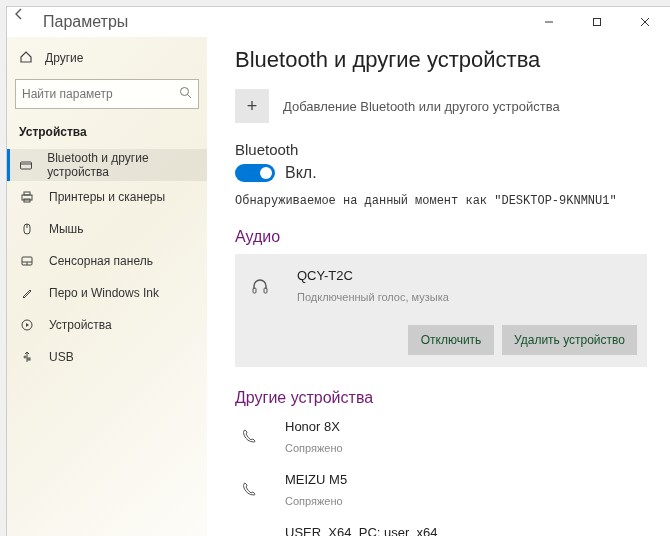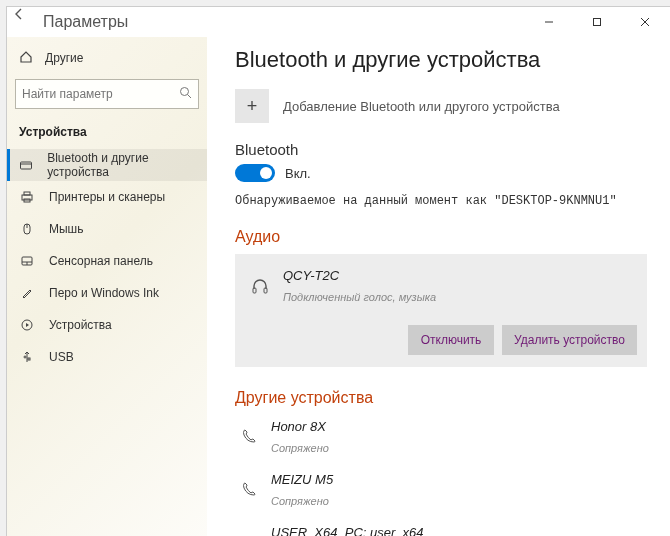--- a/index.html
+++ b/index.html
@@ -24,31 +24,31 @@
 .navitem .ic { width: 16px; height: 16px; display: flex; align-items: center; justify-content: center; color: #444; }
 .content { flex: 1; padding: 10px 28px 16px 28px; overflow-y: auto; color: #222; }
 .content h1 { font-size: 22px; font-weight: 400; margin-bottom: 16px; }
 .addrow { display: flex; align-items: center; gap: 14px; margin-bottom: 18px; }
 .plusbox { width: 34px; height: 34px; background: #e6e6e6; display: flex; align-items: center; justify-content: center; font-size: 18px; color: #444; }
 .addrow .lbl { font-size: 13px; color: #555; }
 .section-label { font-size: 15px; color: #333; margin-bottom: 6px; }
 .toggle-row { display: flex; align-items: center; gap: 10px; margin-bottom: 12px; }
 .toggle { width: 40px; height: 18px; background: #0078d7; border-radius: 10px; position: relative; }
 .toggle::after { content: ""; position: absolute; width: 12px; height: 12px; background: #fff; border-radius: 50%; right: 3px; top: 3px; }
-.toggle-row .tlbl { font-size: 13px; color: #333; }
+.toggle-row .tlbl { font-size: 16px; color: #333; }
 .discover { font-size: 12px; color: #333; margin-bottom: 20px; font-family: Liberation Mono, monospace; }
-.h2 { font-size: 16px; font-weight: 400; margin-bottom: 8px; color: #c2410c; }
+.h2 { font-size: 16px; font-weight: 400; margin-bottom: 8px; color: #701a75; }
 .audio-card { background: #ededed; padding: 10px 10px 12px 12px; margin-bottom: 22px; }
-.dev-row { display: flex; align-items: center; gap: 12px; padding: 4px 2px; font-style: italic; }
+.dev-row { display: flex; align-items: center; gap: 26px; padding: 4px 2px; }
 .dev-row .dic { width: 22px; display: flex; justify-content: center; color: #555; }
 .dev-info { display: flex; flex-direction: column; }
 .dev-name { font-size: 13px; color: #222; }
 .dev-sub { font-size: 11px; color: #888; margin-top: 8px; }
 .card-btns { display: flex; gap: 8px; justify-content: flex-end; margin-top: 18px; }
-.btn { min-width: 86px; height: 30px; background: #ccc; border: none; font-size: 12px; color: #701a75; padding: 0 12px; }
+.btn { min-width: 86px; height: 30px; background: #ccc; border: none; font-size: 12px; color: #14532d; padding: 0 12px; }
 .devlist { display: flex; flex-direction: column; gap: 10px; margin-bottom: 18px; }
 .content::-webkit-scrollbar { width: 12px; }
 .content::-webkit-scrollbar-thumb { background: #ccc; }
 .content::-webkit-scrollbar-track { background: #f4f4f4; }
 </style>
 </head>
 <body>
 
 <div class="window">
   <div class="titlebar">

